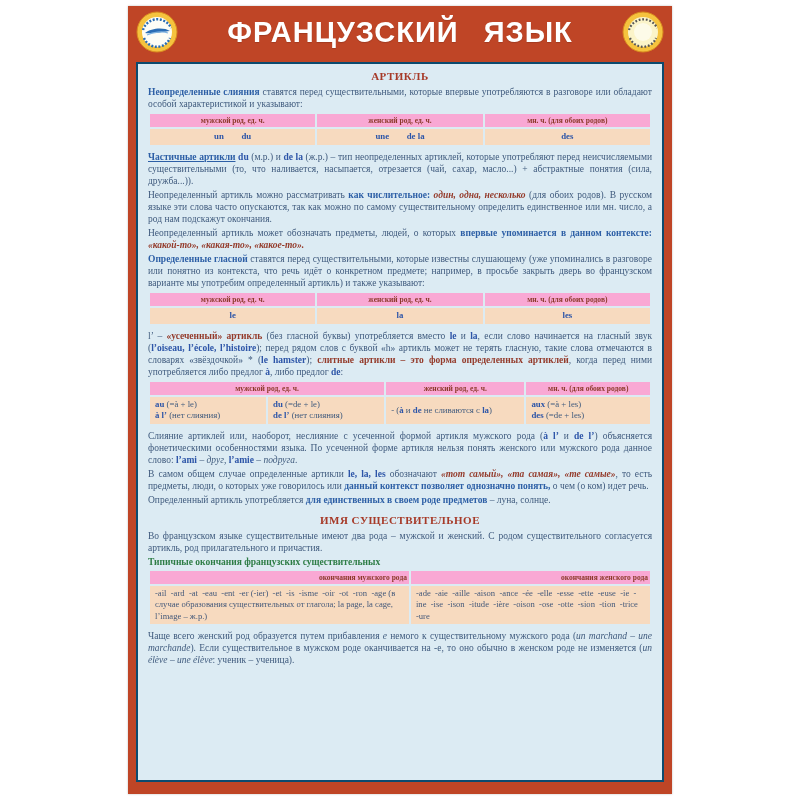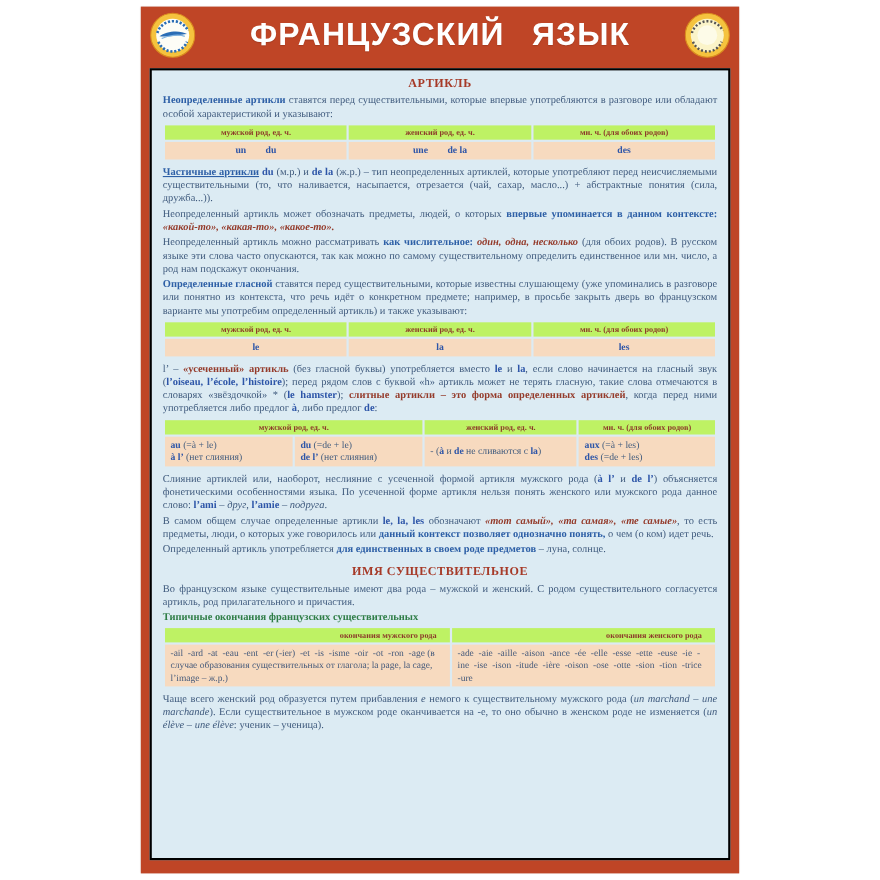--- a/index.html
+++ b/index.html
@@ -2,33 +2,33 @@
 <html><head>
 <meta charset="utf-8">
 <style>
   html,body{margin:0;padding:0;}
   body{width:800px;height:800px;background:#ffffff;font-family:"Liberation Serif",serif;}
   .stage{position:relative;width:800px;height:800px;background:#ffffff;overflow:hidden;}
   .poster{position:absolute;left:128px;top:6px;width:544px;height:788px;background:#bf4526;box-shadow:0 0 2px rgba(0,0,0,.25);}
   .poster-header{height:52px;display:flex;align-items:center;padding:0 8px;gap:37px;}
   .poster-title{flex:1;text-align:center;color:#ffffff;font-family:"Liberation Sans",sans-serif;font-weight:bold;font-size:29px;letter-spacing:1px;word-spacing:16px;margin:0;text-shadow:0 1px 1px rgba(0,0,0,.15);}
   .badge{width:42px;height:42px;flex:0 0 auto;}
-  .content{position:absolute;left:8px;right:8px;top:56px;bottom:12px;background:#dcebf3;border:2px solid #000000;padding:5px 10px 6px 10px;overflow:hidden;}
+  .content{position:absolute;left:8px;right:8px;top:56px;bottom:12px;background:#dcebf3;border:2px solid #0c4a6e;padding:5px 10px 6px 10px;overflow:hidden;}
   .sec-heading{color:#a63a28;font-size:11px;font-weight:bold;text-align:center;margin:1px 0 4px 0;letter-spacing:.5px;}
   .sec-heading.noun{margin-top:8px;}
   p.para{margin:0 0 2px 0;font-size:9.5px;line-height:1.27;color:#3f5a7d;text-align:justify;}
   .seg-n{color:#3f5a7d;}
   .seg-b{color:#2d5fa6;font-weight:bold;}
   .seg-u{color:#2d5fa6;font-weight:bold;text-decoration:underline;}
   .seg-d{color:#2d55a8;font-weight:bold;}
   .seg-r{color:#943b2b;font-weight:bold;}
   .seg-m{color:#943b2b;font-weight:bold;font-style:italic;}
   .seg-i{color:#3f5a7d;font-style:italic;}
   table.tbl{width:100%;border-collapse:separate;border-spacing:2px;margin:2px 0 4px 0;table-layout:fixed;}
-  table.tbl th{background:#bef264;color:#8c3a2a;font-size:7.5px;font-weight:bold;padding:2px 12px;text-align:center;line-height:1.2;margin-top:12px;}
+  table.tbl th{background:#f9a8d4;color:#8c3a2a;font-size:7.5px;font-weight:bold;padding:2px 2px;text-align:center;line-height:1.2;margin-top:12px;}
   table.tbl td{background:#f7dabf;font-size:8.8px;padding:2px 5px;color:#3f5a7d;line-height:1.3;}
   table.tbl td.val{text-align:center;color:#2d55a8;font-weight:bold;white-space:pre;}
   table.tbl td.cell-left{text-align:left;}
   .green-heading{color:#2e7d46;font-weight:bold;font-size:9.5px;margin:3px 0 2px 0;}
   table.tbl-endings th{text-align:right;padding-left:5px;}
   table.tbl-endings td{font-weight:normal;color:#44597a;white-space:pre-wrap;font-size:8.6px;}
 </style>
 </head>
 <body>
 
@@ -57,42 +57,42 @@
           <path d="M7 19 a15 15 0 0 1 28 -2" fill="none" stroke="#555555" stroke-width="2.2" stroke-dasharray="1.8 1.8"></path>
           <path d="M8 27 a14 14 0 0 0 26 0" fill="none" stroke="#555555" stroke-width="2.2" stroke-dasharray="1.8 1.8"></path>
         </svg>
       </div>
     </div>
 
     <div class="content">
 
       <h2 class="sec-heading">АРТИКЛЬ</h2>
 
-      <p class="para"><span class="seg-b">Неопределенные артикли</span><span class="seg-n"> ставятся перед существительными, которые впервые употребляются в разговоре или обладают особой характеристикой и указывают:</span></p>
+      <p class="para"><span class="seg-b">Неопределенные слияния</span><span class="seg-n"> ставятся перед существительными, которые впервые употребляются в разговоре или обладают особой характеристикой и указывают:</span></p>
 
       <table class="tbl">
         <thead>
           <tr>
             <th>мужской род, ед. ч.</th>
             <th>женский род, ед. ч.</th>
             <th>мн. ч. (для обоих родов)</th>
           </tr>
         </thead>
         <tbody>
           <tr>
             <td class="val">un        du</td>
             <td class="val">une        de la</td>
             <td class="val">des</td>
           </tr>
         </tbody>
       </table>
 
       <p class="para"><span class="seg-u">Частичные артикли</span><span class="seg-n"> </span><span class="seg-d">du</span><span class="seg-n"> (м.р.) и </span><span class="seg-d">de la</span><span class="seg-n"> (ж.р.) – тип неопределенных артиклей, которые употребляют перед неисчисляемыми существительными (то, что наливается, насыпается, отрезается (чай, сахар, масло...) + абстрактные понятия (сила, дружба...)).</span></p>
+      <p class="para"><span class="seg-n">Неопределенный артикль можно рассматривать </span><span class="seg-b">как числительное: </span><span class="seg-m">один, одна, несколько</span><span class="seg-n"> (для обоих родов). В русском языке эти слова часто опускаются, так как можно по самому существительному определить единственное или мн. число, а род нам подскажут окончания.</span></p>
       <p class="para"><span class="seg-n">Неопределенный артикль может обозначать предметы, людей, о которых </span><span class="seg-b">впервые упоминается в данном контексте: </span><span class="seg-m">«какой-то», «какая-то», «какое-то».</span></p>
-      <p class="para"><span class="seg-n">Неопределенный артикль можно рассматривать </span><span class="seg-b">как числительное: </span><span class="seg-m">один, одна, несколько</span><span class="seg-n"> (для обоих родов). В русском языке эти слова часто опускаются, так как можно по самому существительному определить единственное или мн. число, а род нам подскажут окончания.</span></p>
       <p class="para"><span class="seg-b">Определенные гласной</span><span class="seg-n"> ставятся перед существительными, которые известны слушающему (уже упоминались в разговоре или понятно из контекста, что речь идёт о конкретном предмете; например, в просьбе закрыть дверь во французском варианте мы употребим определенный артикль) и также указывают:</span></p>
 
       <table class="tbl">
         <thead>
           <tr>
             <th>мужской род, ед. ч.</th>
             <th>женский род, ед. ч.</th>
             <th>мн. ч. (для обоих родов)</th>
           </tr>
         </thead>

